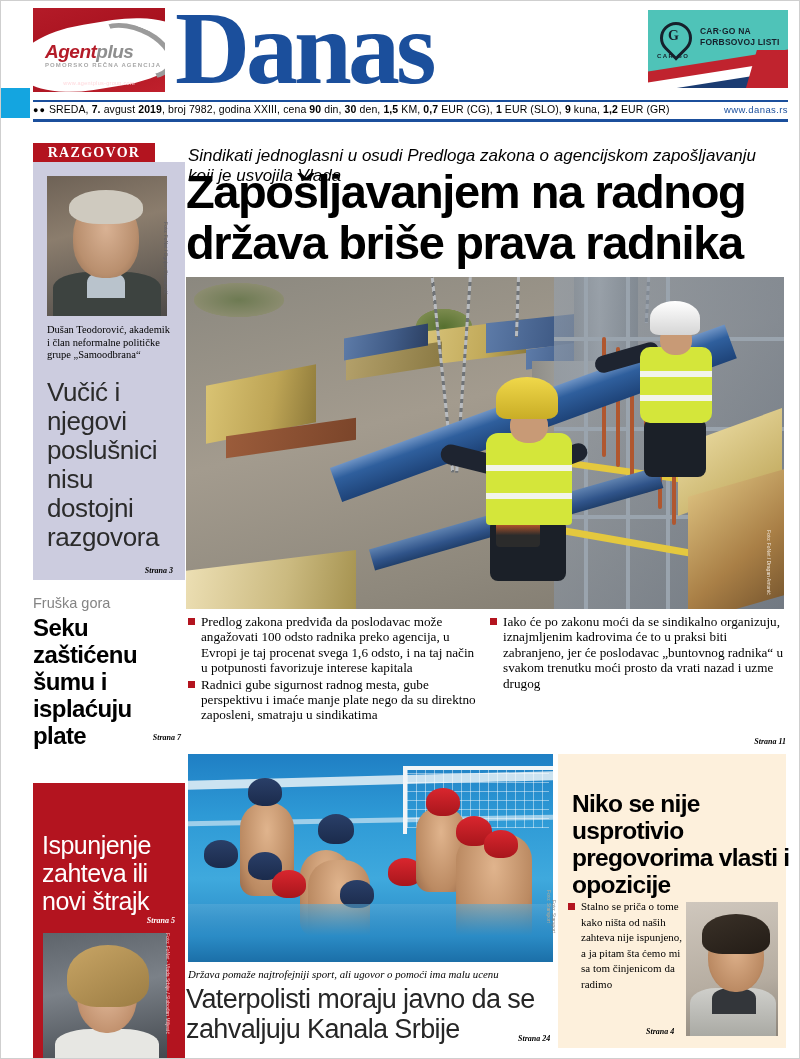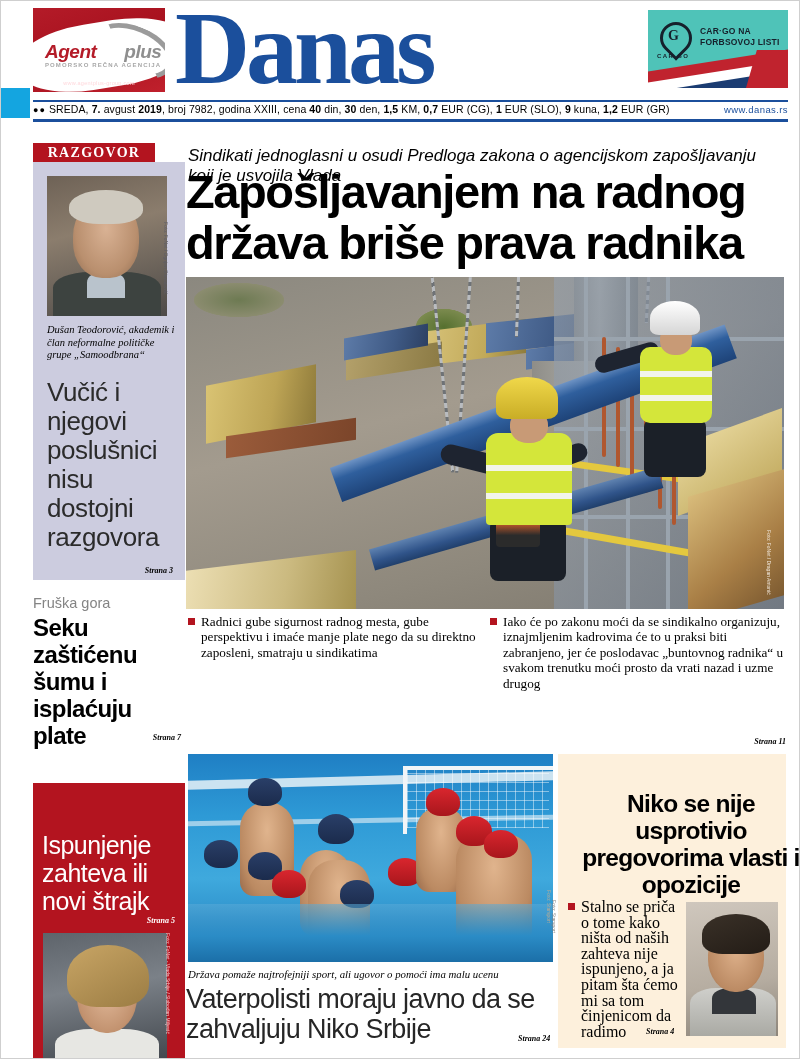--- a/index.html
+++ b/index.html
@@ -12,21 +12,21 @@
       background:linear-gradient(160deg,#b41b28 0%,#a8121f 45%,#c0202c 100%);
       overflow:hidden;border:0;}
   #ap-swoosh{position:absolute;left:-18px;top:14px;width:176px;height:66px;
       background:#ffffff;border-radius:50%/60%;transform:rotate(-9deg);}
   #ap-arc{position:absolute;left:58px;top:18px;width:74px;height:40px;
       border:5px solid #9b9b9b;border-radius:50%;border-bottom-color:transparent;
       border-left-color:transparent;transform:rotate(22deg);}
   #ap-name{position:absolute;left:12px;top:33px;font-size:19px;font-style:italic;
       font-weight:bold;letter-spacing:-.5px;}
   #ap-name .a{color:#b41b28;}
-  #ap-name .b{color:#8f8f8f;padding-left:28px;}
+  #ap-name .b{color:#8f8f8f;}
   #ap-sub{position:absolute;left:12px;top:54px;font-size:6px;color:#a8a8a8;
       letter-spacing:1.1px;font-weight:bold;}
   #ap-url{position:absolute;left:0;top:72px;width:132px;text-align:center;
       font-size:5.5px;color:#ffd9dd;letter-spacing:.3px;}
 
   #logo{position:absolute;left:175px;top:0px;width:460px;height:96px;
       color:#1b4f9c;font-weight:bold;font-size:104px;line-height:96px;
       letter-spacing:-4px;font-family:"Liberation Serif",serif;}
 
   #cargo-ad{position:absolute;left:648px;top:10px;width:140px;height:78px;
@@ -75,21 +75,21 @@
       border-radius:48% 48% 44% 44%;}
   #rz-hair{position:absolute;left:22px;top:14px;width:74px;height:34px;
       background:#cfcabf;border-radius:50% 50% 40% 40%;}
   #rz-body{position:absolute;left:6px;top:96px;width:108px;height:46px;
       background:#3d4340;border-radius:34% 34% 0 0;}
   #rz-shirt{position:absolute;left:40px;top:96px;width:38px;height:26px;
       background:#b9c3cc;border-radius:40% 40% 0 0;}
   #rz-credit{position:absolute;left:136px;top:60px;font-size:5px;color:#5d5d66;
       transform:rotate(90deg);transform-origin:left top;white-space:nowrap;}
   #rz-caption{position:absolute;left:14px;top:162px;width:128px;font-size:10.5px;
-      line-height:12.5px;font-style:italic;font-family:"Liberation Serif",serif;}
+      line-height:12.5px;font-family:"Liberation Serif",serif;}
   #rz-head{position:absolute;left:14px;top:216px;width:132px;font-size:26px;
       line-height:29px;color:#2b2b2b;letter-spacing:-.4px;}
   #rz-page{position:absolute;right:12px;top:404px;font-size:8px;font-weight:bold;
       font-style:italic;font-family:"Liberation Serif",serif;}
 
   #fruska{position:absolute;left:0;top:452px;width:152px;}
   #fr-kicker{font-size:14.5px;color:#848484;line-height:17px;}
   #fr-head{font-size:24px;font-weight:bold;line-height:27px;letter-spacing:-.6px;
       margin-top:2px;}
   #fr-page{position:absolute;right:4px;top:138px;font-size:8px;font-weight:bold;
@@ -245,24 +245,24 @@
       line-height:30px;color:#262626;letter-spacing:-.6px;}
   #wp-page{position:absolute;left:518px;top:1034px;font-size:8px;font-weight:bold;
       font-style:italic;font-family:"Liberation Serif",serif;}
 
   
   #tragom-box{position:absolute;left:558px;top:754px;width:228px;height:294px;
       background:#fdf0dc;}
   #tg-kicker{position:absolute;left:12px;top:10px;width:206px;font-size:8.6px;
       line-height:10.6px;font-style:italic;font-weight:bold;color:#1d1d1d;}
   #tg-kicker .lbl{color:#b3141f;font-style:normal;letter-spacing:.2px;}
-  #tg-head{position:absolute;left:24px;top:36px;width:218px;font-size:24.5px;
-      font-weight:bold;line-height:27px;letter-spacing:-.7px;text-align:center;}
+  #tg-head{position:absolute;left:14px;top:36px;width:218px;font-size:24.5px;
+      font-weight:bold;line-height:27px;letter-spacing:-.7px;}
   #tg-body{position:absolute;left:10px;top:145px;width:118px;
-      font-family:"Liberation Serif",serif;font-size:16px;line-height:15.6px;}
+      font-family:"Liberation Serif",serif;font-size:11px;line-height:15.6px;}
   #tg-body .bul:before{top:4px;}
   #tg-page{position:absolute;left:88px;top:273px;font-size:8px;font-weight:bold;
       font-style:italic;font-family:"Liberation Serif",serif;}
   #tg-photo{position:absolute;left:128px;top:148px;width:92px;height:134px;
       background:linear-gradient(170deg,#cfc7bd 0%,#b6ada1 60%,#8d857a 100%);overflow:hidden;}
   #tg-face{position:absolute;left:22px;top:22px;width:56px;height:68px;
       background:radial-gradient(ellipse at 50% 40%,#ddb08a,#bb8a63 70%,#8f6544);
       border-radius:46% 46% 48% 48%;}
   #tg-hair{position:absolute;left:16px;top:12px;width:68px;height:40px;
       background:linear-gradient(160deg,#3a3128,#231c16);border-radius:50% 50% 30% 30%;}
@@ -304,21 +304,21 @@
       <div>FORBSOVOJ LISTI</div>
     </div>
   </div>
 </div>
 
 <div id="teal-block"></div>
 
 <div id="dateline-wrap">
   <div id="dl-rule-top"></div>
   <div id="dl-rule-bot"></div>
-  <div id="dateline"><span class="dots">●●</span> <span>SREDA</span><span>, </span><b>7.</b><span> avgust </span><b>2019</b><span>, broj 7982, godina XXIII, cena </span><b>40</b><span> din, </span><b>30</b><span> den, </span><b>1,5</b><span> KM, </span><b>0,7</b><span> EUR (CG), </span><b>1</b><span> EUR (SLO), </span><b>9</b><span> kuna, </span><b>1,2</b><span> EUR (GR)</span></div>
+  <div id="dateline"><span class="dots">●●</span> <span>SREDA</span><span>, </span><b>7.</b><span> avgust </span><b>2019</b><span>, broj 7982, godina XXIII, cena </span><b>90</b><span> din, </span><b>30</b><span> den, </span><b>1,5</b><span> KM, </span><b>0,7</b><span> EUR (CG), </span><b>1</b><span> EUR (SLO), </span><b>9</b><span> kuna, </span><b>1,2</b><span> EUR (GR)</span></div>
   <div id="site">www.danas.rs</div>
 </div>
 
 <div id="rail">
 
   <div id="razgovor-tag">RAZGOVOR</div>
 
   <div id="razgovor-box">
     <div id="rz-photo">
       <div id="rz-body"></div>
@@ -413,20 +413,21 @@
     <div class="vest" id="w1-vest"></div>
     <div class="refl" id="w1-r1"></div>
     <div class="refl" id="w1-r2"></div>
     <div id="w1-head"></div>
     <div id="w1-helmet"></div>
   </div>
 </div>
 <div id="lead-credit">Foto: FoNet / Dragan Antonić</div>
 
 <div class="bul-col" id="bul-left">
+  <div class="bul">Predlog zakona predviđa da poslodavac može angažovati 100 odsto radnika preko agencija, u Evropi je taj procenat svega 1,6 odsto, i na taj način u potpunosti favorizuje interese kapitala</div>
   <div class="bul">Radnici gube sigurnost radnog mesta, gube perspektivu i imaće manje plate nego da su direktno zaposleni, smatraju u sindikatima</div>
 </div>
 
 <div class="bul-col" id="bul-right">
   <div class="bul">Iako će po zakonu moći da se sindikalno organizuju, iznajmljenim kadrovima će to u praksi biti zabranjeno, jer će poslodavac „buntovnog radnika“ u svakom trenutku moći prosto da vrati nazad i uzme drugog</div>
   <div id="bul-page">Strana 11</div>
 </div>
 
 <div id="wp-photo">
   <div id="wp-lane1"></div>
@@ -453,21 +454,21 @@
 
   <div class="tor" style="left:268px;top:80px;width:76px;height:110px;"></div>
   <div class="cap capr" style="left:268px;top:62px;width:36px;height:30px;"></div>
   <div class="cap capr" style="left:296px;top:76px;width:34px;height:28px;"></div>
 
   <div style="position:absolute;left:0;top:150px;width:365px;height:58px;
        background:linear-gradient(180deg,rgba(90,170,215,.55),#2b8cc6 55%,#1b6fa8);"></div>
 </div>
 <div id="wp-credit">Foto: Starsport</div>
 <div id="wp-kicker">Država pomaže najtrofejniji sport, ali ugovor o pomoći ima malu ucenu</div>
-<div id="wp-head">Vaterpolisti moraju javno da se zahvaljuju Niko Srbije</div>
+<div id="wp-head">Vaterpolisti moraju javno da se zahvaljuju Kanala Srbije</div>
 <div id="wp-page">Strana 24</div>
 
 <div id="tragom-box">
   <div id="tg-head">Niko se nije usprotivio pregovorima vlasti i opozicije</div>
   <div id="tg-body">
     <div class="bul">Stalno se priča o tome kako ništa od naših zahteva nije ispunjeno, a ja pitam šta ćemo mi sa tom činjenicom da radimo</div>
   </div>
   <div id="tg-page">Strana 4</div>
   <div id="tg-photo">
     <div id="tg-shirt"></div>

